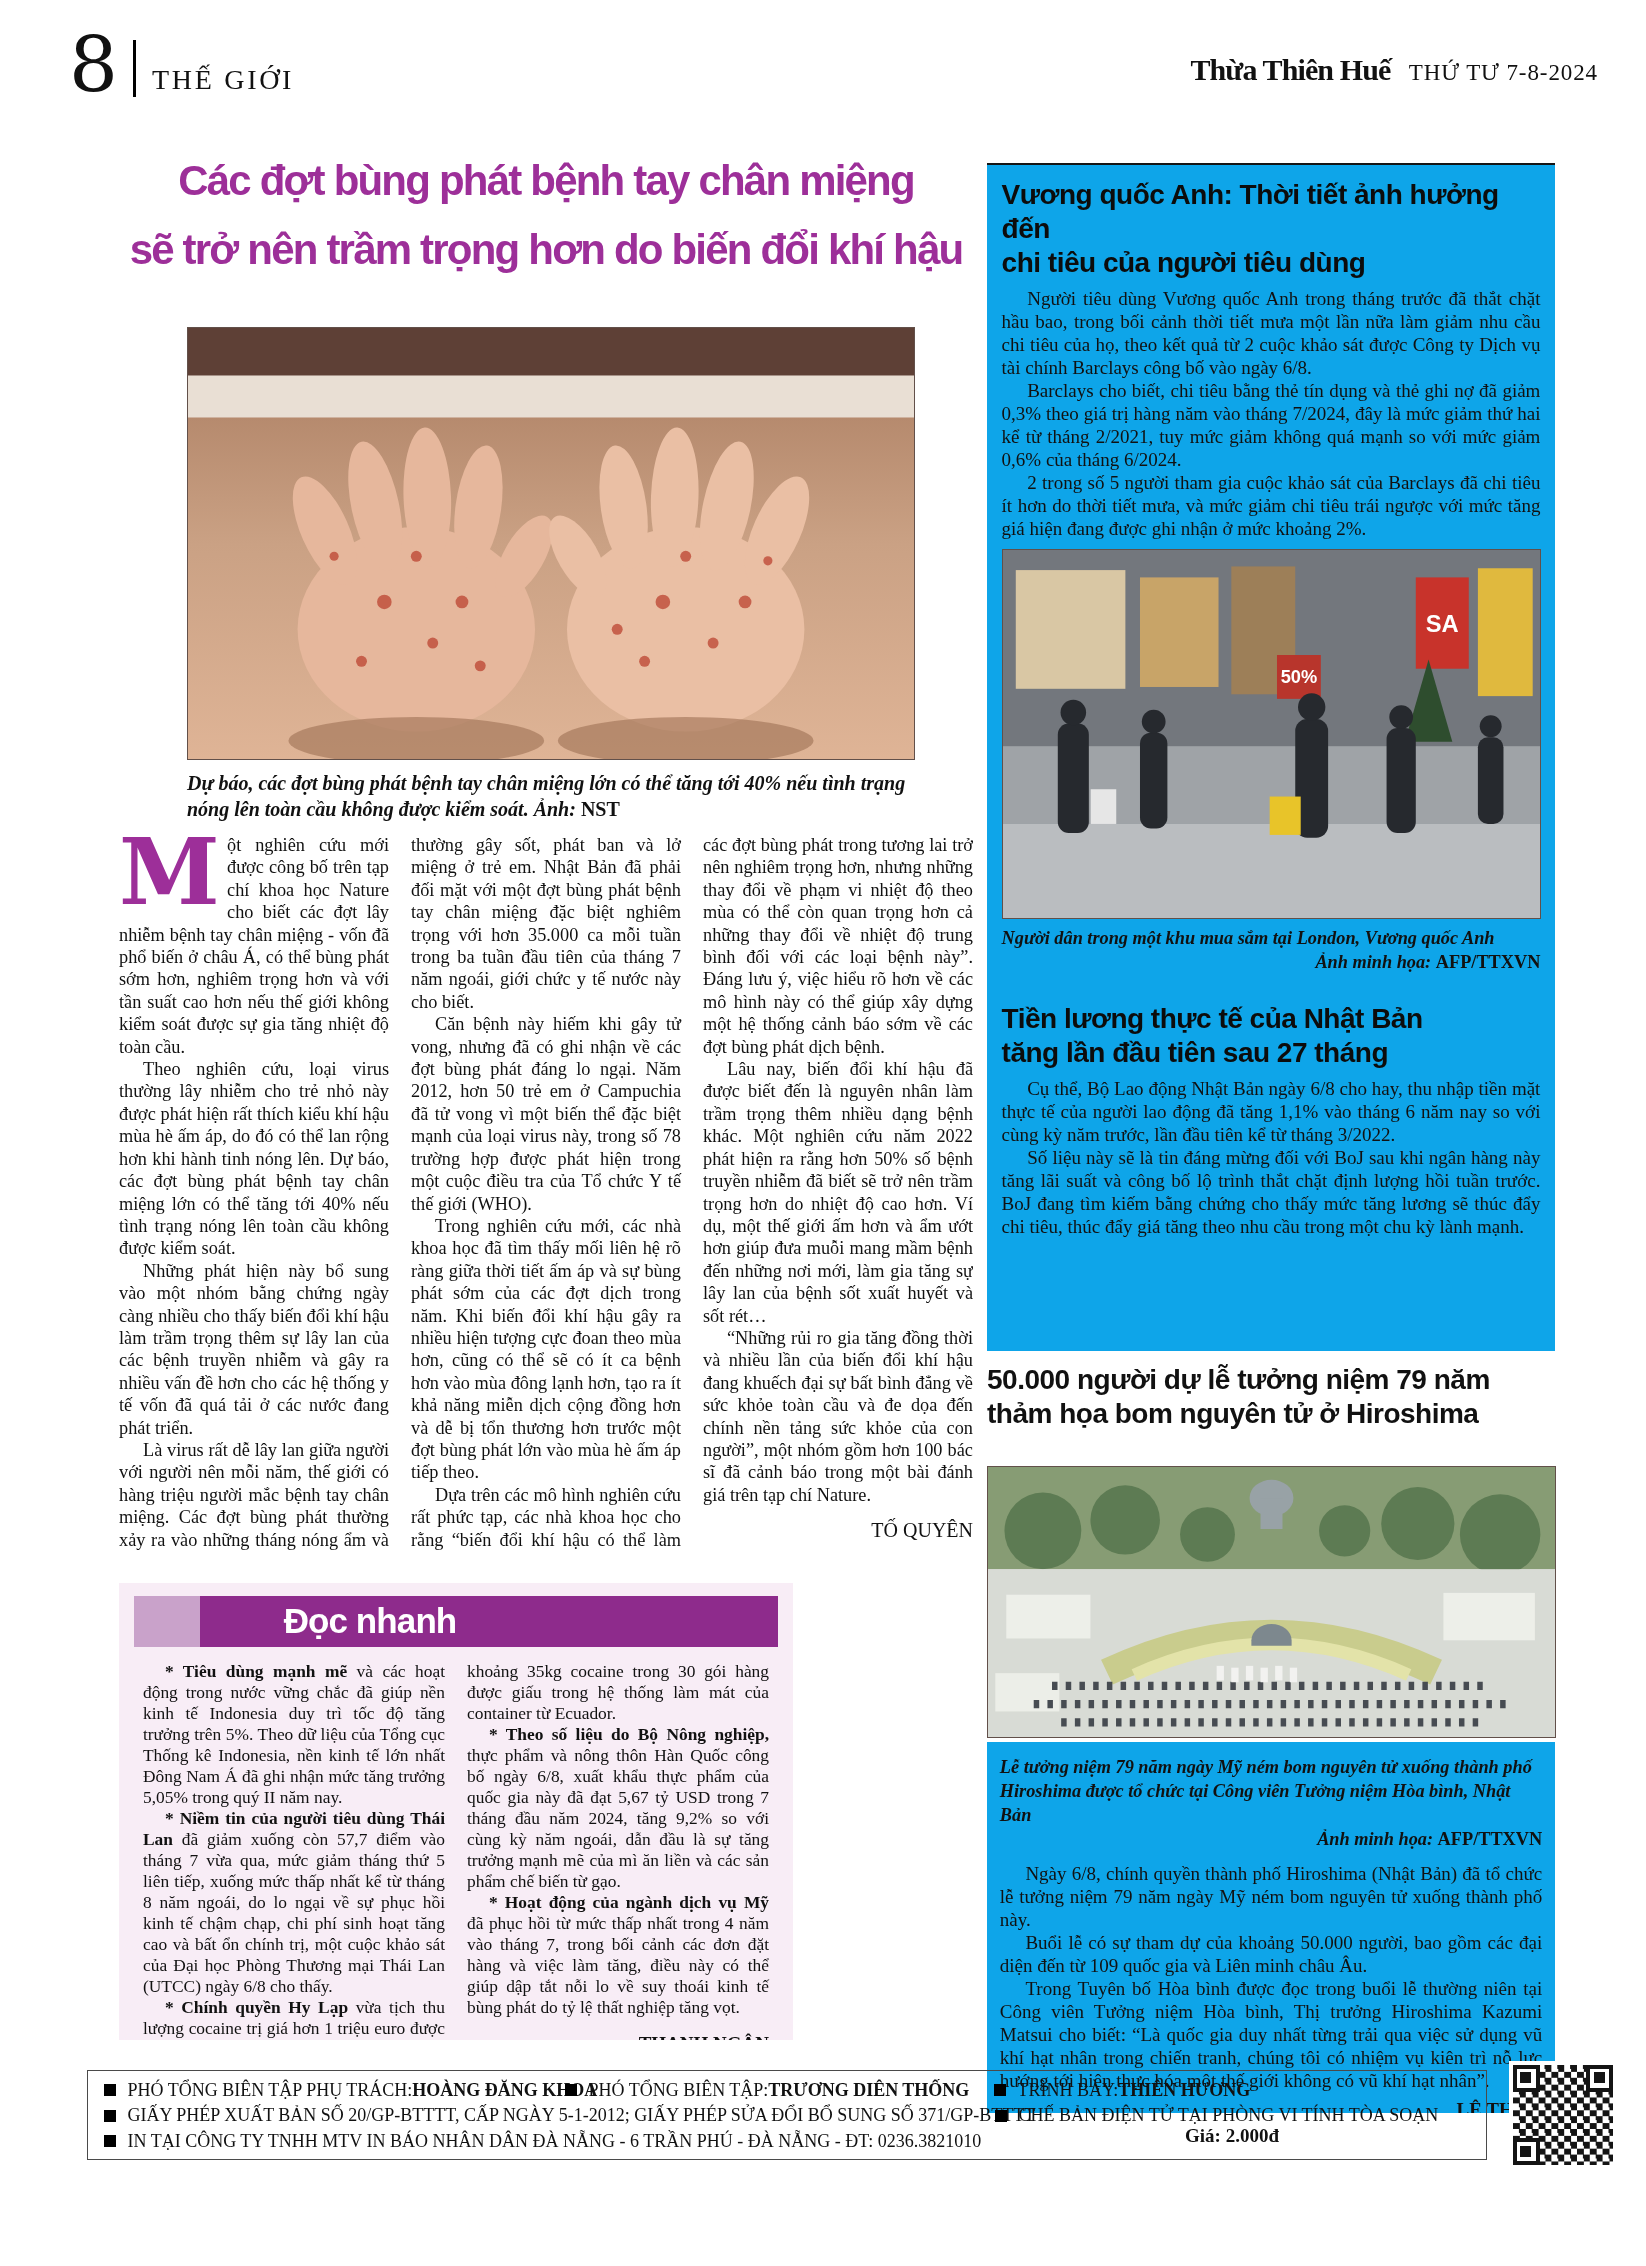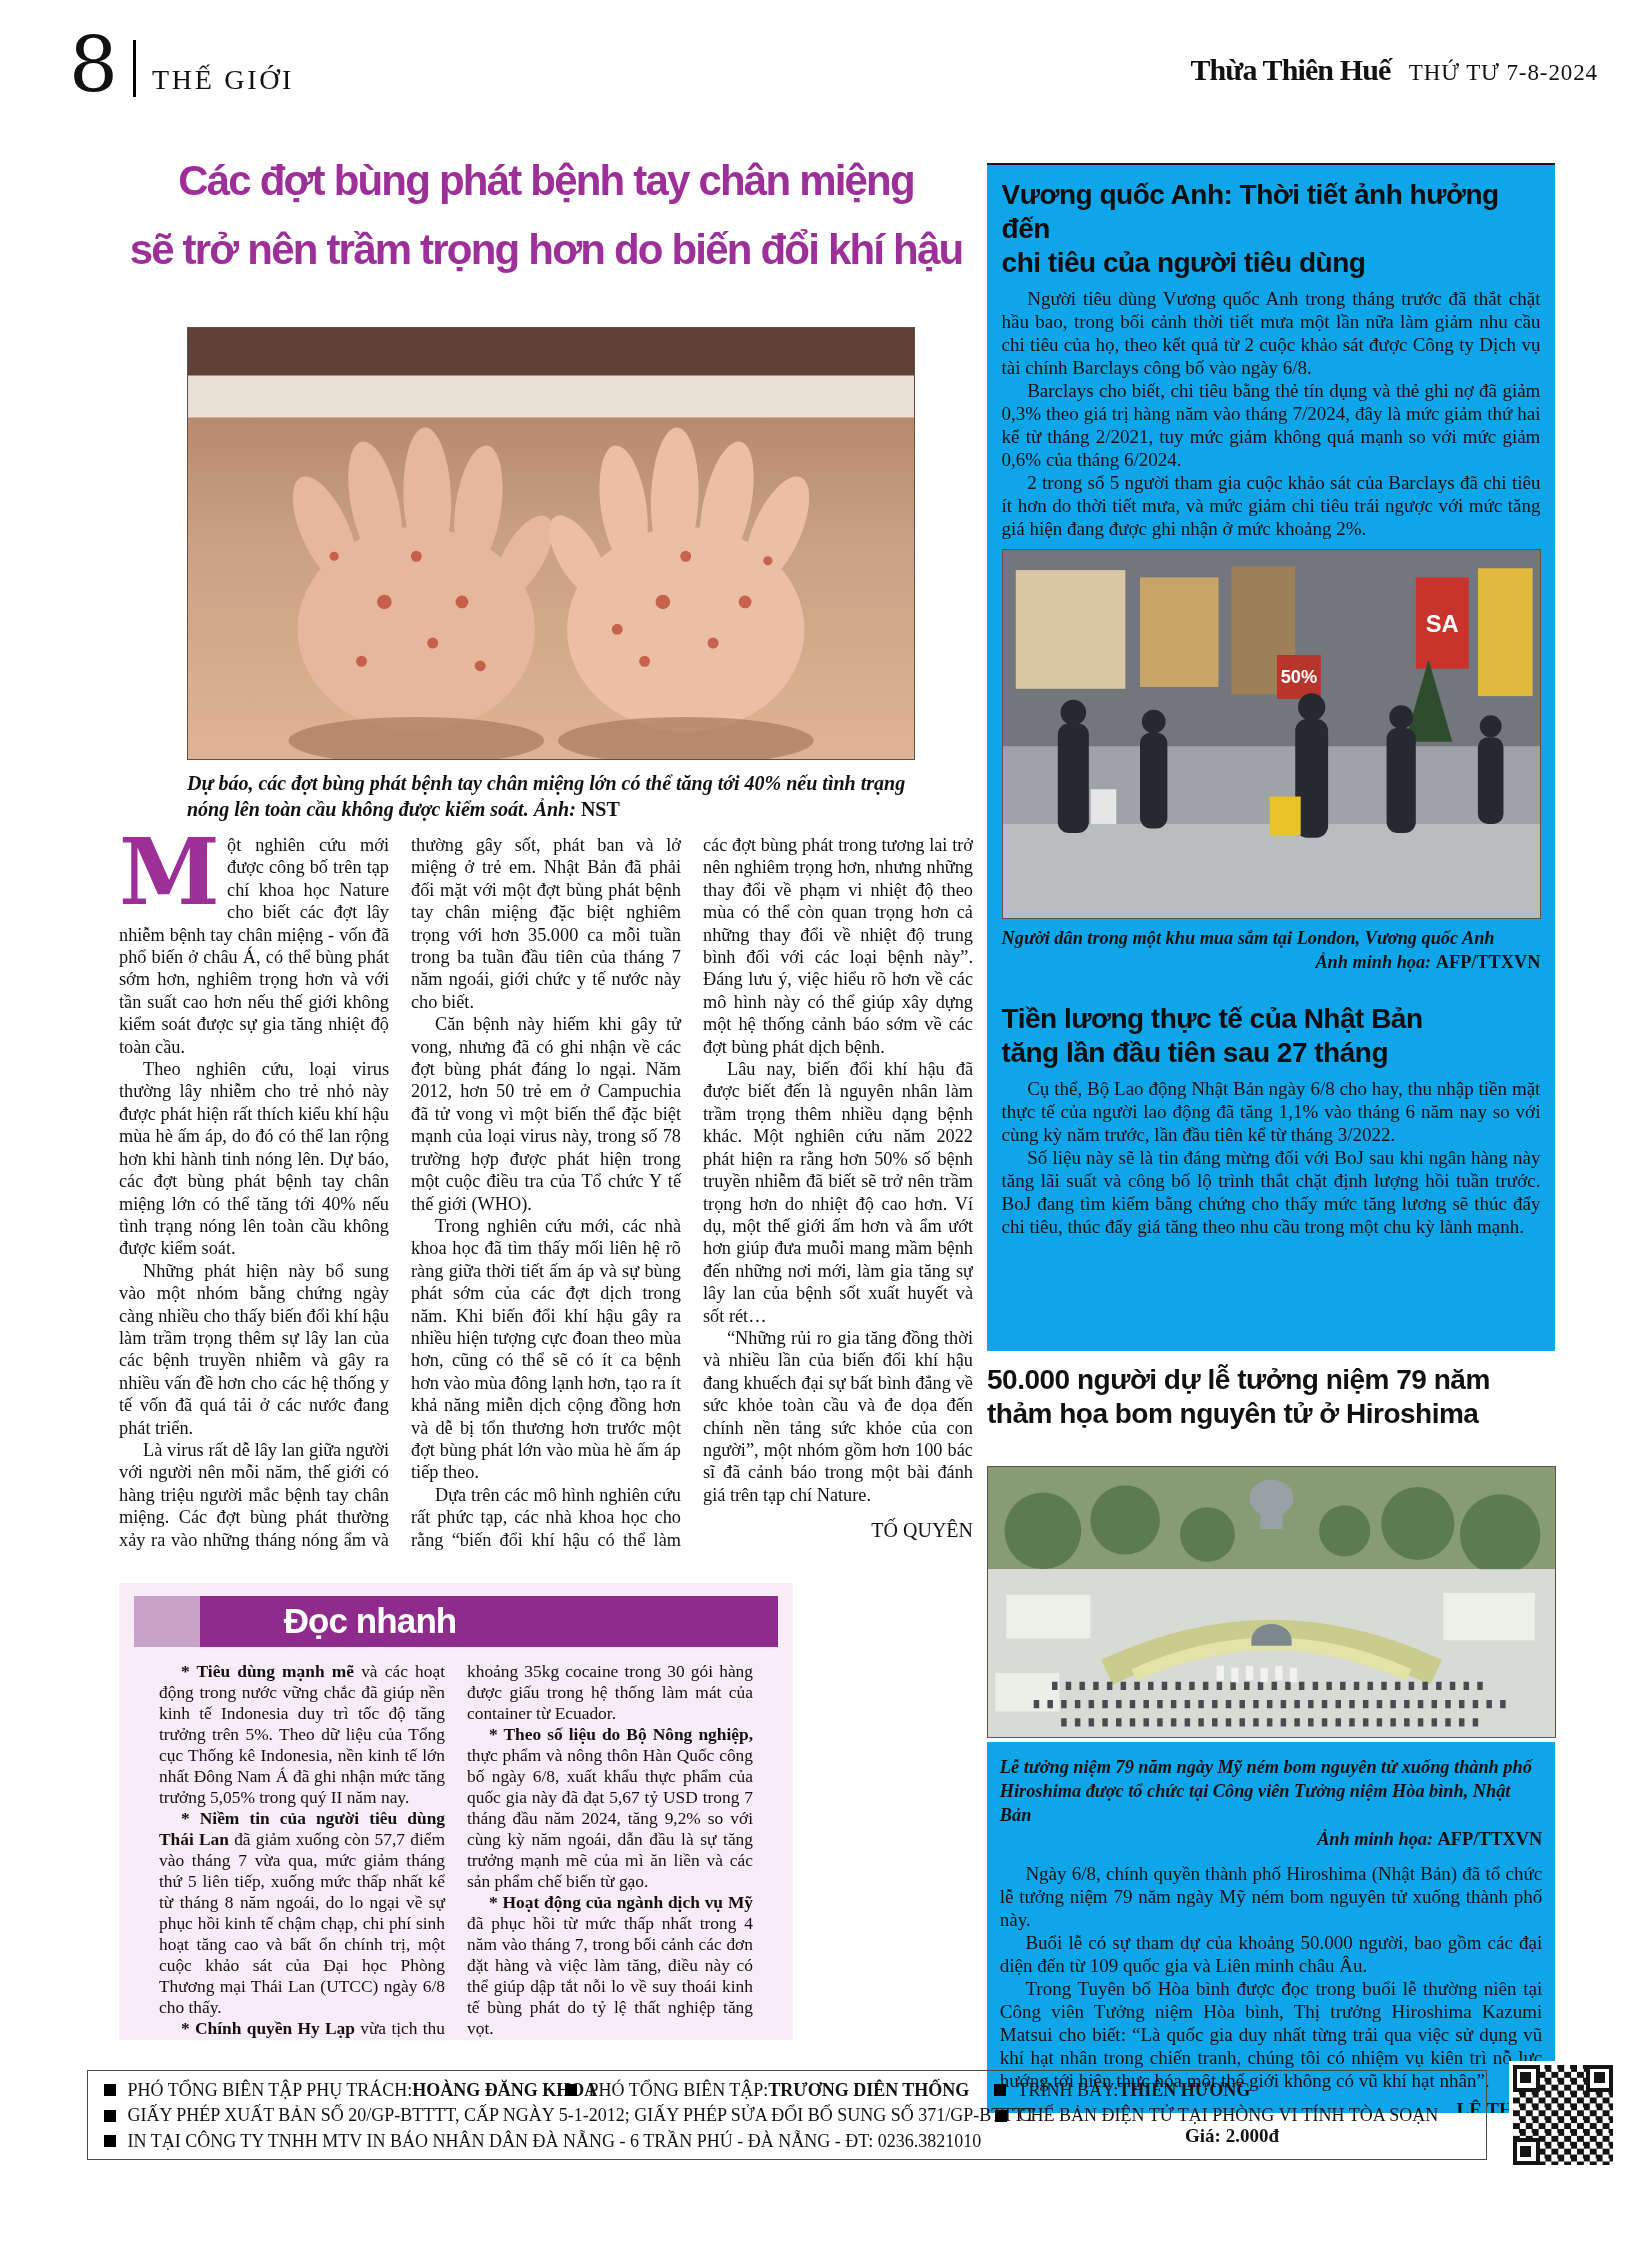--- a/index.html
+++ b/index.html
@@ -36,21 +36,21 @@
 
   
   .quick-news{position:absolute;left:119px;top:1583px;width:674px;height:457px;
       background:#f8edf6;overflow:hidden;}
   .qn-banner{display:flex;margin:12.8px 14.6px 14.6px;height:51px;}
   .qn-chip{width:66px;background:#c9a2ca;}
   .qn-dark{flex:1;background:#8e2b8c;display:flex;align-items:center;
       justify-content:center;padding-right:238px;}
   .qn-title{color:#fff;font-family:"Liberation Sans","DejaVu Sans",sans-serif;
       font-weight:bold;font-size:35px;letter-spacing:-0.9px;}
-  .qn-cols{display:flex;gap:22px;padding:0 40px;}
+  .qn-cols{display:flex;gap:22px;padding:0 24px;}
   .qn-col{width:393px;font-size:17.4px;line-height:21px;text-align:justify;}
   .qn-col p{margin:0;text-indent:22px;}
   .qn-col p .lead{font-weight:bold;}
   .qn-byline{text-align:right;font-weight:bold;font-size:19px;margin-top:14.6px !important;text-indent:0 !important;}
   .qn-source{text-align:right;font-weight:bold;font-style:italic;font-size:18px;margin-top:1.8px !important;text-indent:0 !important;}
 
   
   .grey-box{position:absolute;left:987px;width:568px;background:#0ea5e9;box-sizing:border-box;
       overflow:hidden;}
   .box1{top:163px;height:1188px;border-top:2.7px solid #151515;padding:9.1px 14.6px;}

